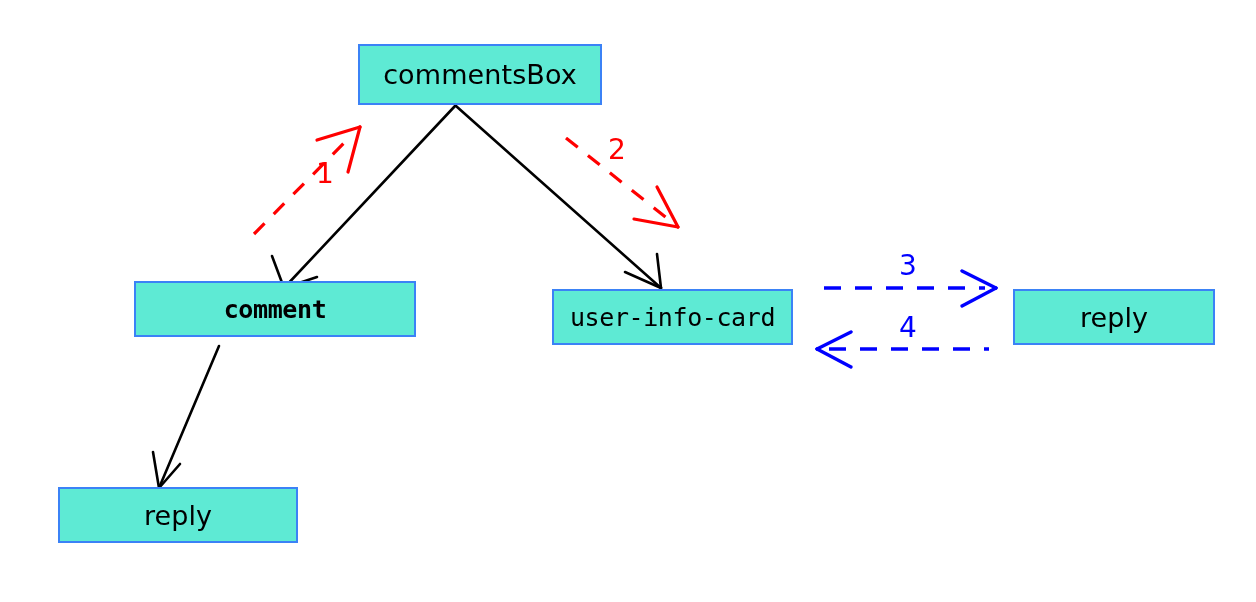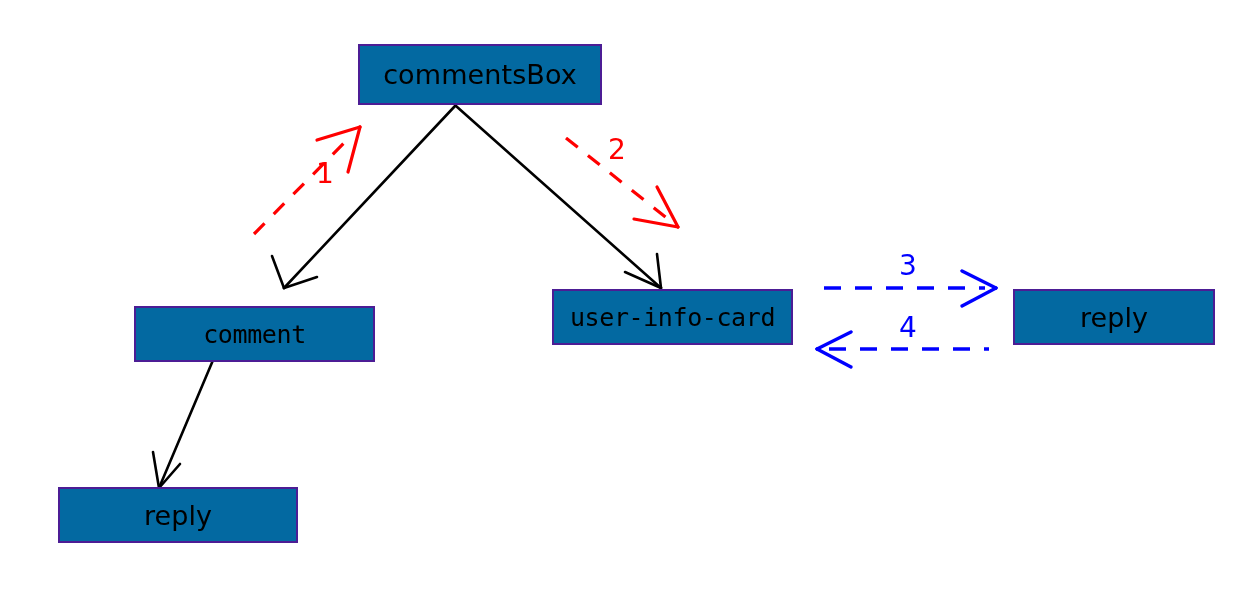--- a/index.html
+++ b/index.html
@@ -15,22 +15,22 @@
   }
   #canvas {
     position: relative;
     width: 1256px;
     height: 602px;
     background: #ffffff;
   }
   .node {
     position: absolute;
     box-sizing: border-box;
-    border: 2px solid #4c1d95;
-    background: #0369a1;
+    border: 2px solid #3b82f6;
+    background: #5eead4;
     display: flex;
     align-items: center;
     justify-content: center;
     color: #000000;
     z-index: 3;
   }
   .node-label {
     font-size: 27px;
     line-height: 1;
     white-space: nowrap;
@@ -107,21 +107,21 @@
       <line x1="829" y1="349" x2="989" y2="349" stroke="#0000ff" stroke-width="3.4" stroke-dasharray="17 14" stroke-linecap="butt"></line>
       <path d="M 817 349 L 851 332" stroke="#0000ff" stroke-width="3.4" fill="none" stroke-linecap="round"></path>
       <path d="M 817 349 L 851 367" stroke="#0000ff" stroke-width="3.4" fill="none" stroke-linecap="round"></path>
     </g>
   </svg>
 
   <div class="node" style="left:358px; top:44px; width:244px; height:61px;">
     <span class="node-label">commentsBox</span>
   </div>
 
-  <div class="node mono" style="left:134px; top:306px; width:241px; height:56px;">
+  <div class="node mono" style="left:134px; top:281px; width:282px; height:56px;font-weight:bold;">
     <span class="node-label">comment</span>
   </div>
 
   <div class="node mono" style="left:552px; top:289px; width:241px; height:56px;justify-content:center;">
     <span class="node-label">user-info-card</span>
   </div>
 
   <div class="node" style="left:1013px; top:289px; width:202px; height:56px;">
     <span class="node-label">reply</span>
   </div>

